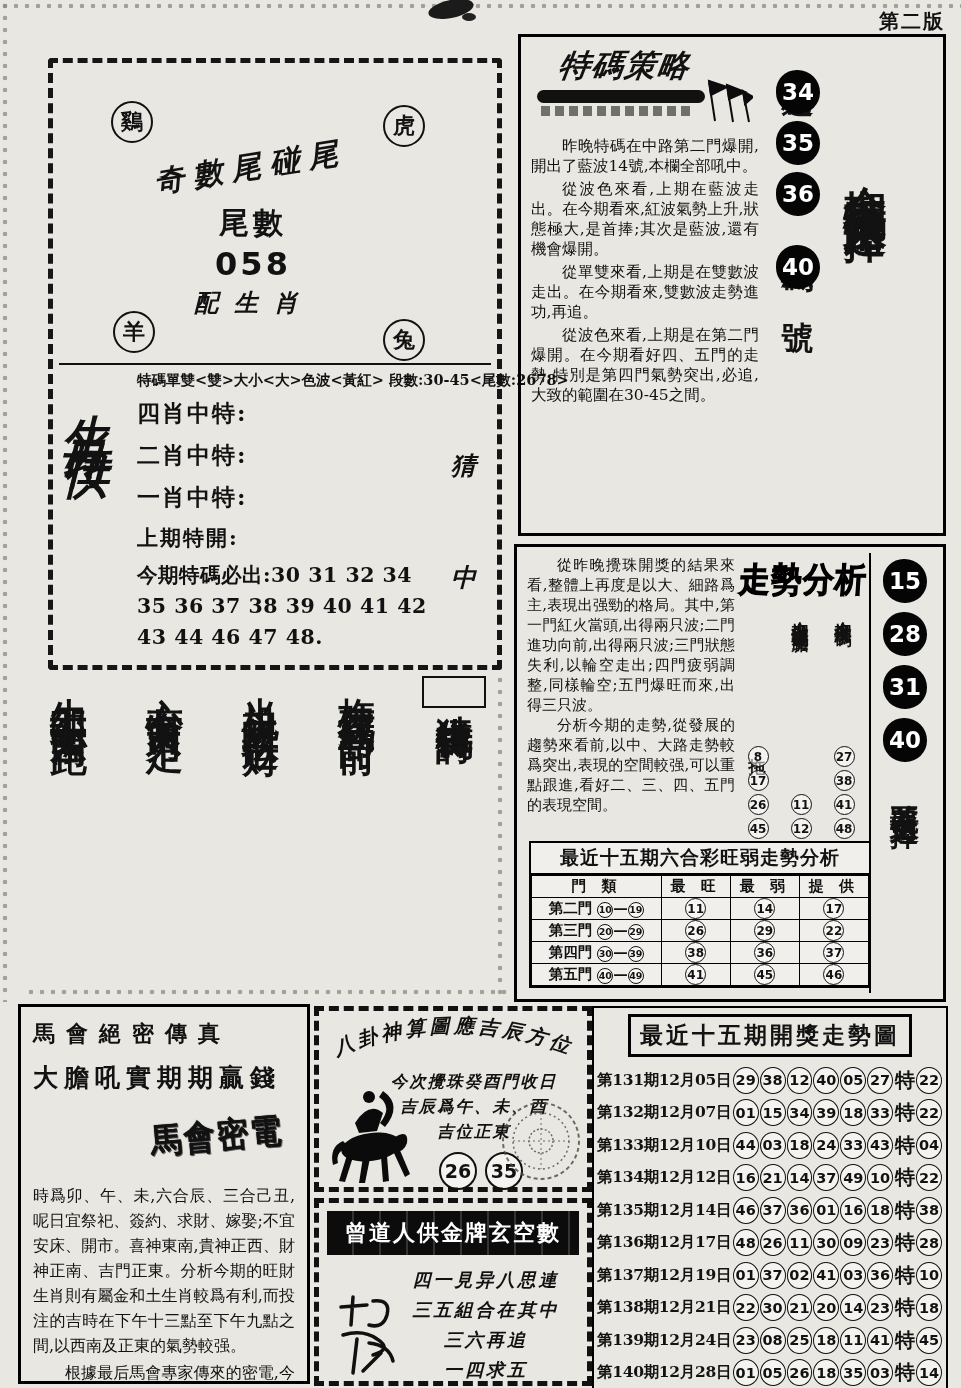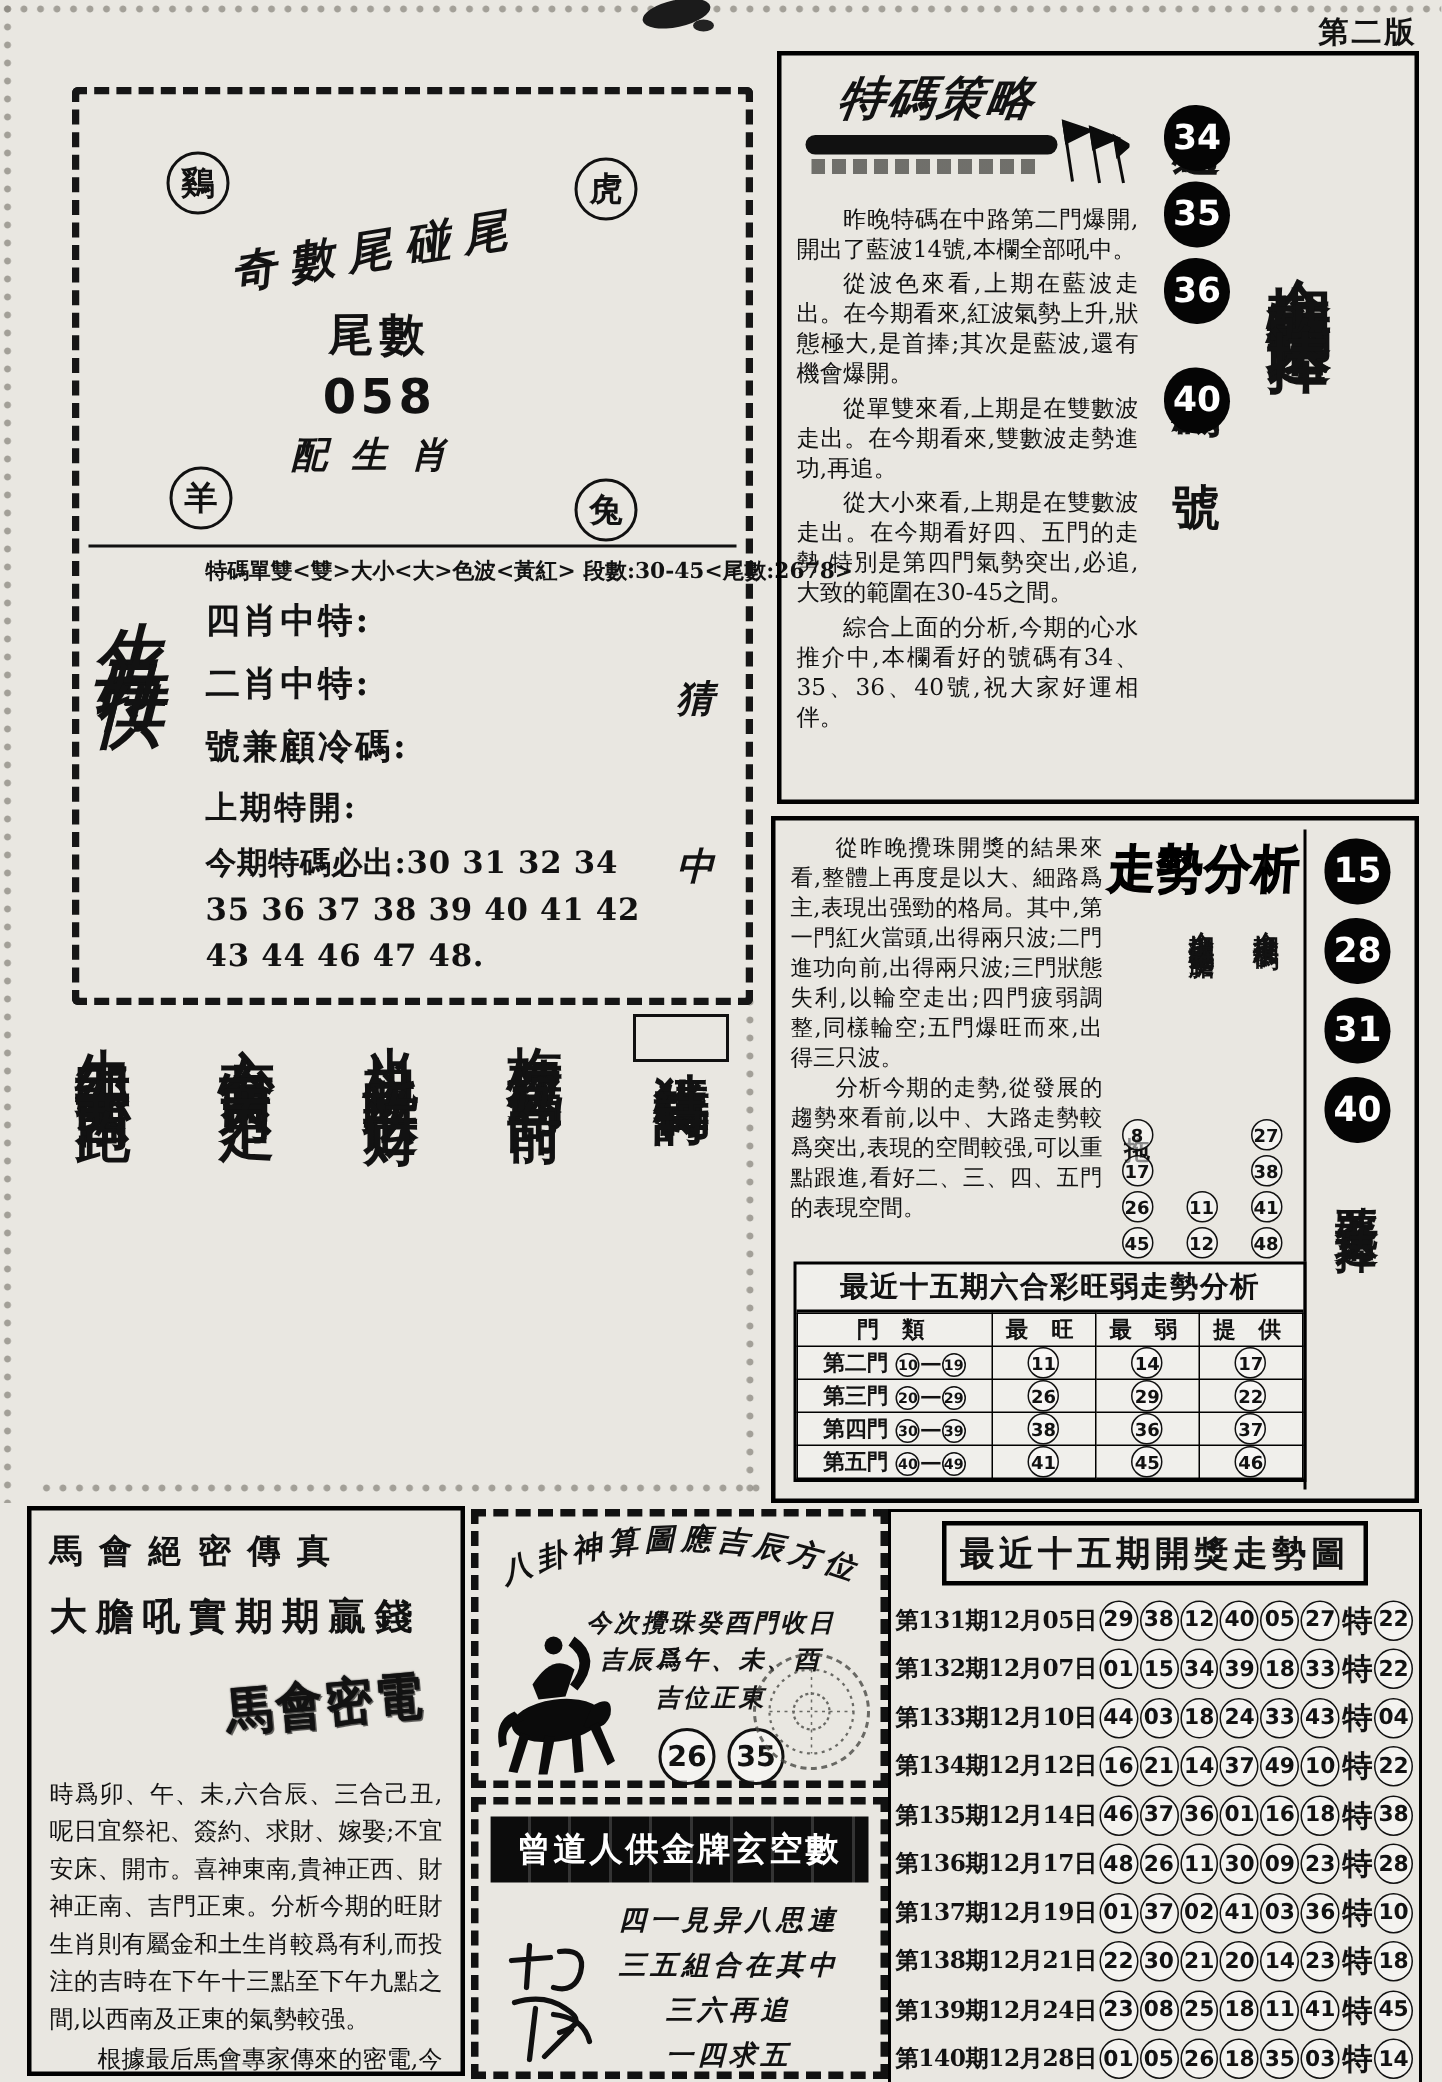--- a/index.html
+++ b/index.html
@@ -115,21 +115,21 @@
   <div class="abs slogan">奇數尾碰尾</div>
   <div class="abs tail-label">尾數</div>
   <div class="abs tail-nums">058</div>
   <div class="abs match-label">配生肖</div>
   <div class="abs divider"></div>
   <div class="abs side-title vtext">生肖特供</div>
   <div class="abs sx-content">
     <div class="sx-header">特碼單雙&lt;雙&gt;大小&lt;大&gt;色波&lt;黃紅&gt; 段數:30-45&lt;尾數:2678&gt;</div>
     <div class="sx-line">四肖中特:</div>
     <div class="sx-line">二肖中特:</div>
-    <div class="sx-line">號兼顧冷碼:</div>
+    <div class="sx-line">一肖中特:</div>
     <div class="sx-line small">上期特開:</div>
     <div class="sx-must"><span>今期特碼必出:</span><span>30 31 32 34 35 36 37 38 39 40 41 42 43 44 46 47 48.</span></div>
   </div>
   <div class="abs sx-side-char" style="left:398px;top:386px;">猜</div>
   <div class="abs sx-side-char" style="left:398px;top:498px;">中</div>
 </div>
 
 <div class="abs poem-row">
   <div class="poem-lines" id="poem-lines">
       <div class="poem-line vtext">牛郎织女东西跑</div>
@@ -156,22 +156,21 @@
             <polygon points="26,6 44,13 28,20"></polygon>
           <line x1="42" y1="12" x2="48" y2="43"></line>
             <polygon points="42,12 52,18 44,25"></polygon>
         </g>
       </svg>
     </div>
     <div id="strat-paragraphs">
         <p class="strat-p">昨晚特碼在中路第二門爆開,開出了藍波14號,本欄全部吼中。</p>
         <p class="strat-p">從波色來看,上期在藍波走出。在今期看來,紅波氣勢上升,狀態極大,是首捧;其次是藍波,還有機會爆開。</p>
         <p class="strat-p">從單雙來看,上期是在雙數波走出。在今期看來,雙數波走勢進功,再追。</p>
-        <p class="strat-p">從大小來看,上期是在雙數波走出。在今期看好四、五門的走勢,特別是第四門氣勢突出,必追,大致的範圍在30-45之間。</p>
-        <p class="strat-p">綜合上面的分析,今期的心水推介中,本欄看好的號碼有34、35、36、40號,祝大家好運相伴。</p>
+        <p class="strat-p">從波色來看,上期是在第二門爆開。在今期看好四、五門的走勢,特別是第四門氣勢突出,必追,大致的範圍在30-45之間。</p>
       </div>
   </div>
   <div class="strat-inner">
     <span class="htxt vtext">精選</span>
     <span class="ball">34</span>
     <span class="ball">35</span>
     <span class="ball">36</span>
     <span class="htxt vtext">號兼顧冷碼</span>
     <span class="ball">40</span>
     <span class="htxt vtext">號</span>

